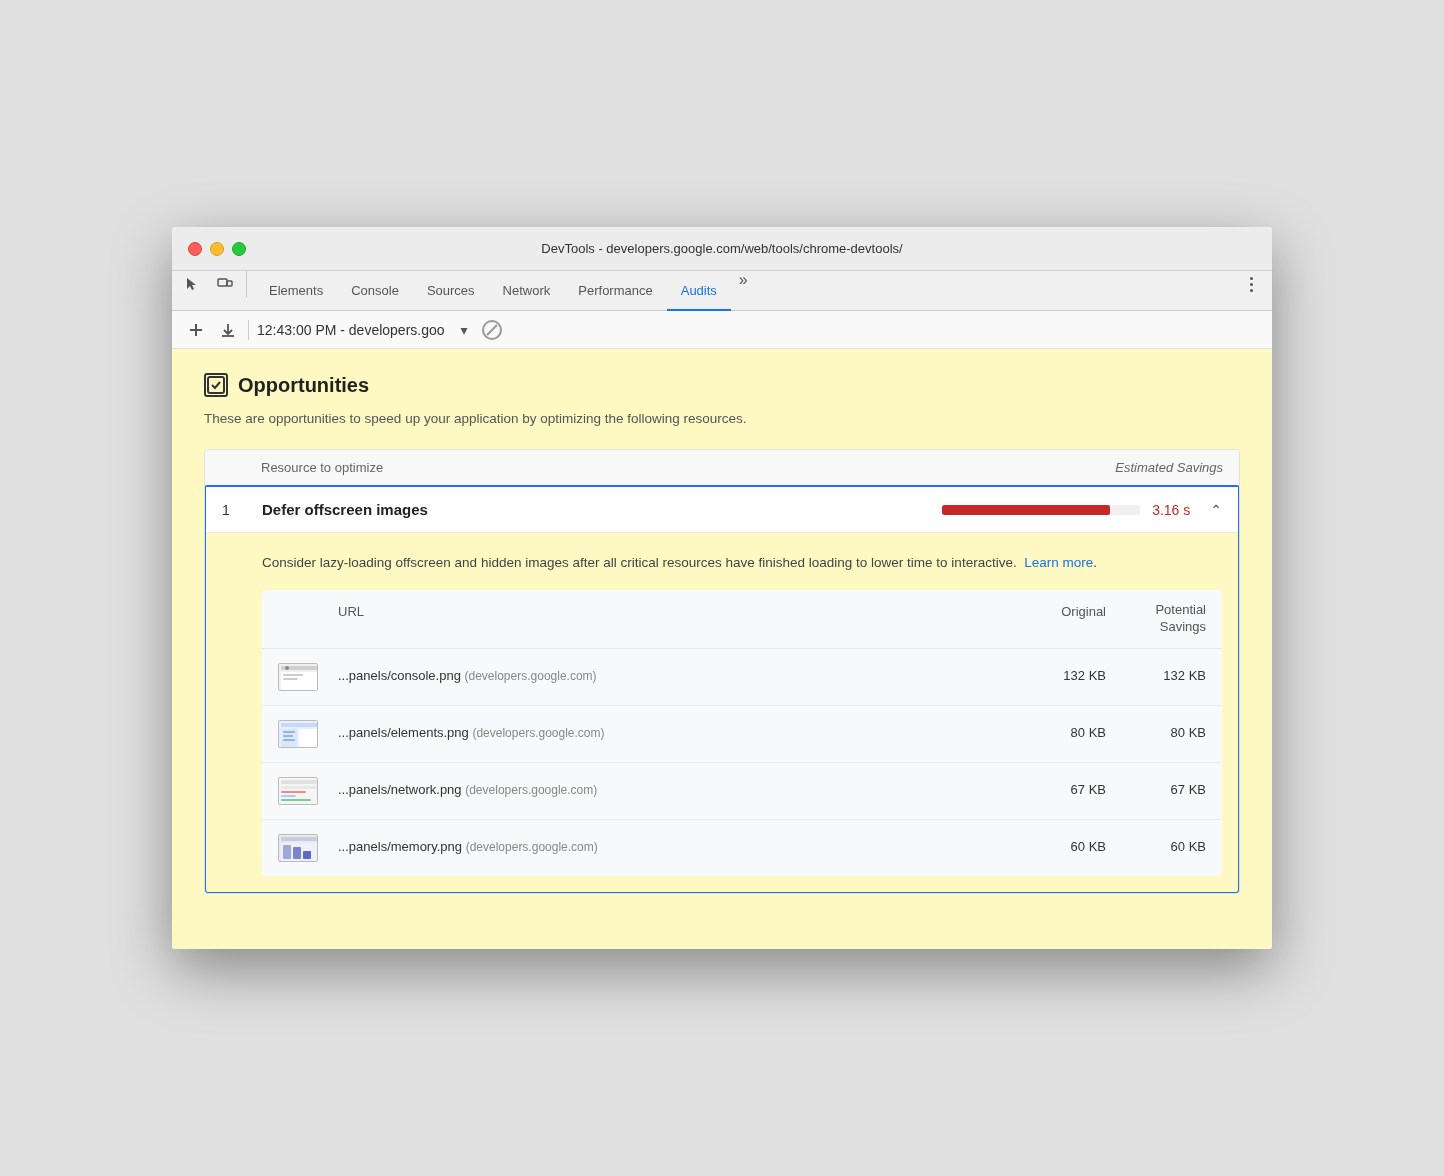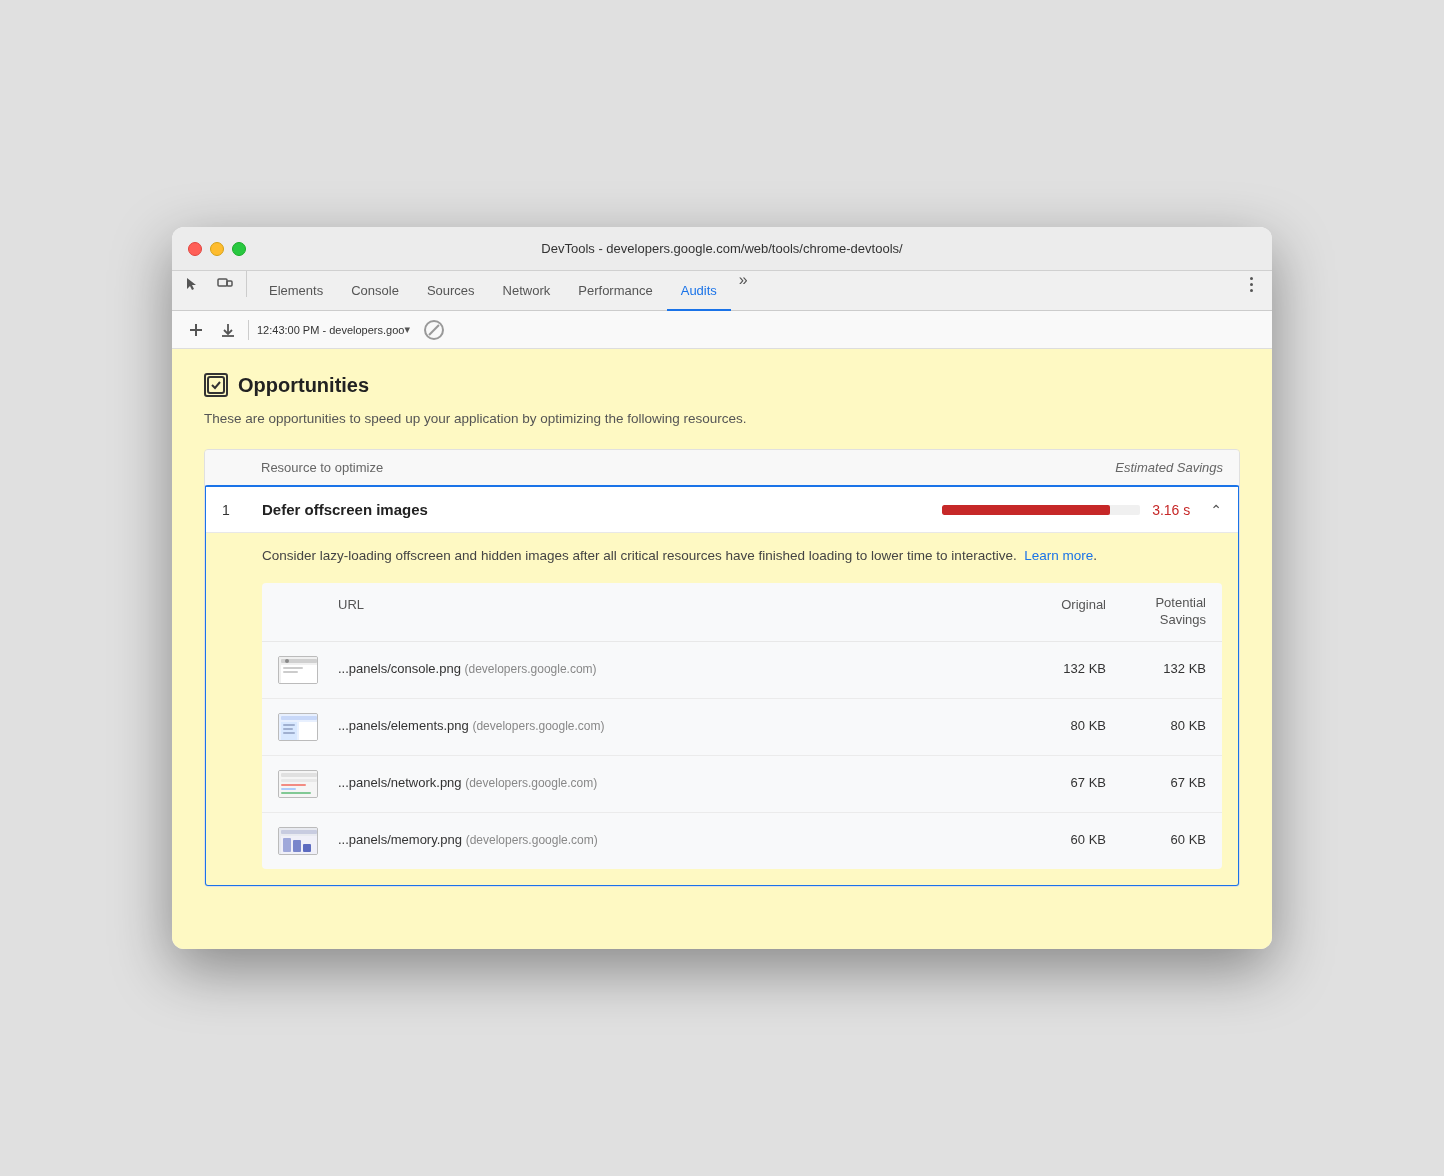--- a/index.html
+++ b/index.html
@@ -9,21 +9,21 @@
       display: flex;
       justify-content: center;
       align-items: center;
       min-height: 100vh;
       font-family: -apple-system, BlinkMacSystemFont, 'Helvetica Neue', Arial, sans-serif;
     }
 
     .window {
       width: 1100px;
       background: #f5f5f5;
-      border-radius: 12px;
+      border-radius: 3px;
       box-shadow: 0 20px 60px rgba(0,0,0,0.4);
       overflow: hidden;
     }
 
     
     .title-bar {
       background: #ececec;
       border-bottom: 1px solid #d0d0d0;
       padding: 12px 16px;
       display: flex;
@@ -159,22 +159,22 @@
 
     .divider-v {
       width: 1px;
       height: 20px;
       background: #ccc;
     }
 
     .url-bar {
       display: flex;
       align-items: center;
-      gap: 0;
-      font-size: 11px;
+      gap: 16px;
+      font-size: 14px;
       color: #333;
     }
 
     .url-dropdown {
       cursor: pointer;
       color: #555;
     }
 
     .block-icon {
       width: 20px;
@@ -319,21 +319,21 @@
     }
 
     .row-toggle {
       margin-left: 8px;
       cursor: pointer;
       color: #555;
       font-size: 14px;
     }
 
     .audit-row-detail {
-      padding: 12px 16px 16px 56px;
+      padding: 19px 16px 16px 56px;
       font-size: 13.5px;
       color: #444;
       line-height: 1.6;
       border-top: 1px solid #e8e8e8;
     }
 
     .audit-row-detail a {
       color: #1a73e8;
       text-decoration: none;
     }

